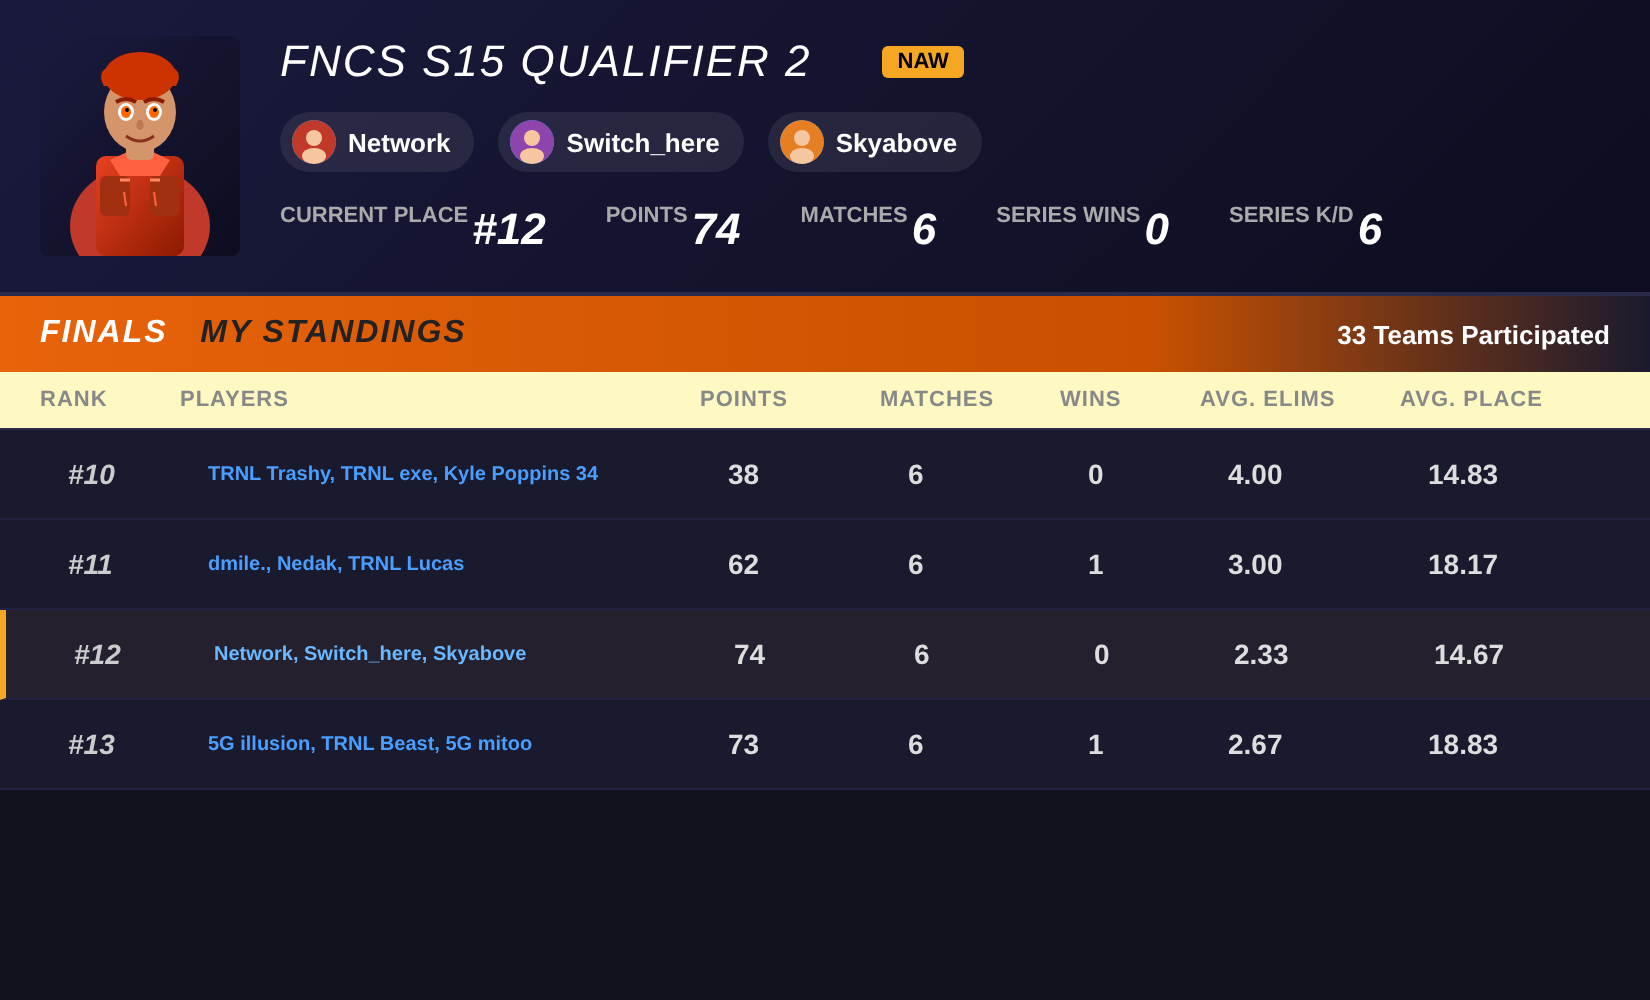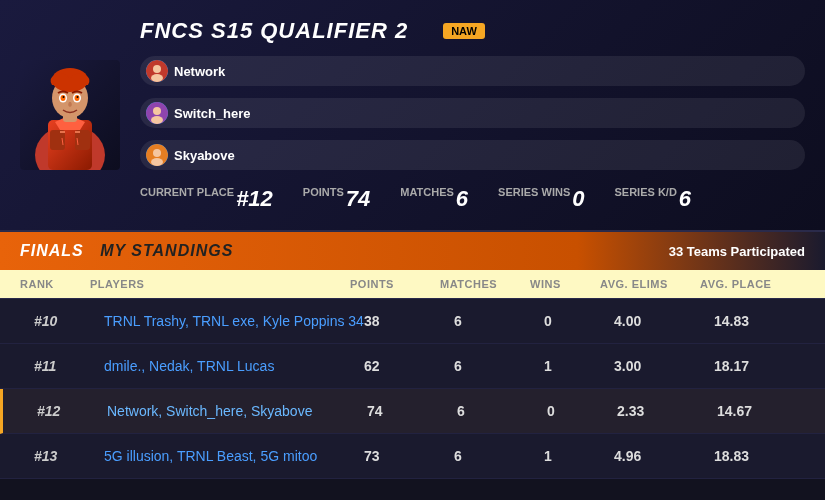--- a/index.html
+++ b/index.html
@@ -48,40 +48,39 @@
     .tournament-title-row {
       display: flex;
       align-items: center;
       gap: 10px;
       margin-bottom: 12px;
     }
 
     .tournament-title {
       color: white;
       font-size: 22px;
-      font-weight: 700;
+      font-weight: 400;
       font-style: italic;
       letter-spacing: 1px;
     }
 
     .region-badge {
       background: #f5a623;
       color: #000;
       font-size: 11px;
       font-weight: 900;
       padding: 2px 8px;
       border-radius: 3px;
       margin-left: 25px;
     }
 
     .players-row {
       display: flex;
       gap: 12px;
       margin-bottom: 16px;
-      flex-direction: column;
     }
 
     .player-tag {
       display: flex;
       align-items: center;
       gap: 6px;
       background: rgba(255,255,255,0.08);
       border-radius: 20px;
       padding: 4px 12px 4px 6px;
     }
@@ -199,22 +198,22 @@
 
     .rank-cell {
       color: #ccc;
       font-size: 14px;
       font-weight: 700;
       font-style: italic;
     }
 
     .players-cell {
       color: #4a9eff;
-      font-size: 14px;
-      font-weight: 400;
+      font-size: 10px;
+      font-weight: 700;
     }
 
     .table-row.highlighted .players-cell {
       color: #6ab8ff;
     }
 
     .data-cell {
       color: #ddd;
       font-size: 14px;
       font-weight: 600;
@@ -393,18 +392,18 @@
       <span class="data-cell">2.33</span>
       <span class="data-cell">14.67</span>
     </div>
 
     <div class="table-row">
       <span class="rank-cell">#13</span>
       <span class="players-cell">5G illusion, TRNL Beast, 5G mitoo</span>
       <span class="data-cell">73</span>
       <span class="data-cell">6</span>
       <span class="data-cell">1</span>
-      <span class="data-cell">4.96</span>
+      <span class="data-cell">2.67</span>
       <span class="data-cell">18.83</span>
     </div>
 
   </div>
 </div>
 
 </body></html>

